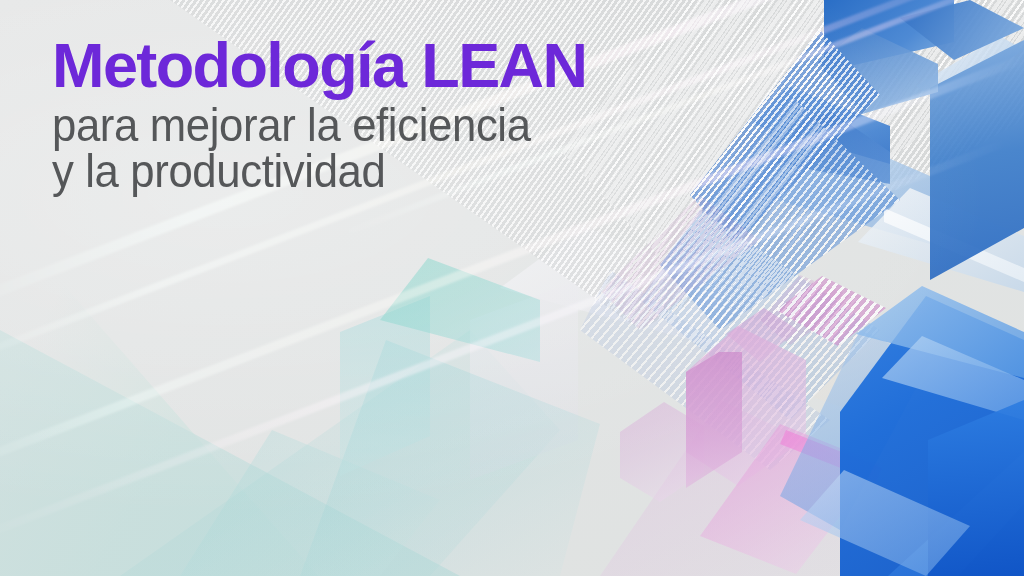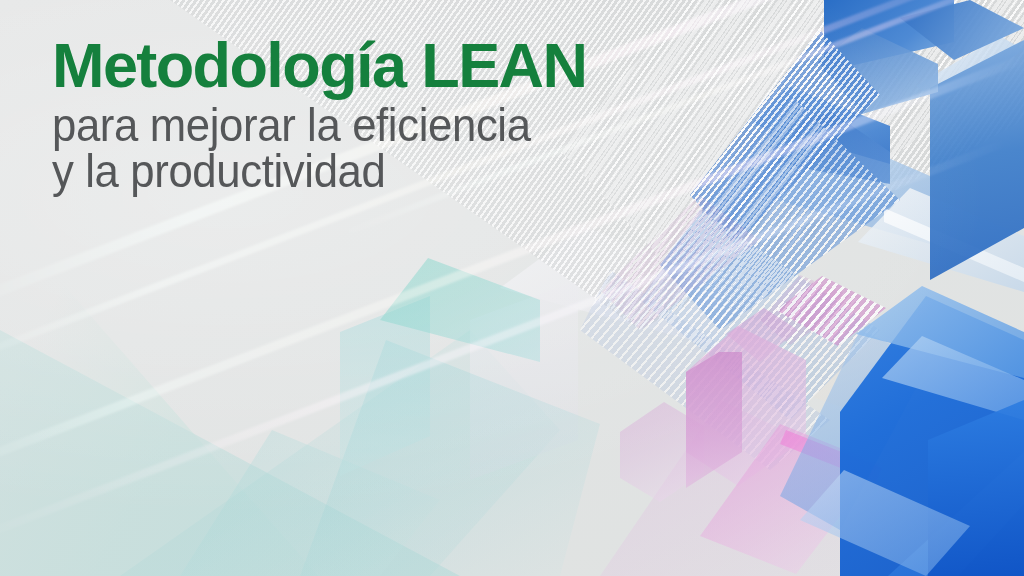--- a/index.html
+++ b/index.html
@@ -452,20 +452,20 @@
   <div class="shp c7"></div>
 
   <div class="streak s4"></div>
   <div class="streak s1"></div>
   <div class="streak s2"></div>
   <div class="streak s3"></div>
   <div class="streak s5"></div>
   <div class="streak s6"></div>
 
   <div id="text-block">
-    <div id="title" style="color: #15803d;">Metodología LEAN</div>
+    <div id="title" style="color: #6d28d9;">Metodología LEAN</div>
     <div id="subtitle" style="color: rgb(85, 87, 89);">
       <span class="ln">para mejorar la eficiencia</span>
       <span class="ln">y la productividad</span>
     </div>
   </div>
 
 </div>
 
 </body></html>

